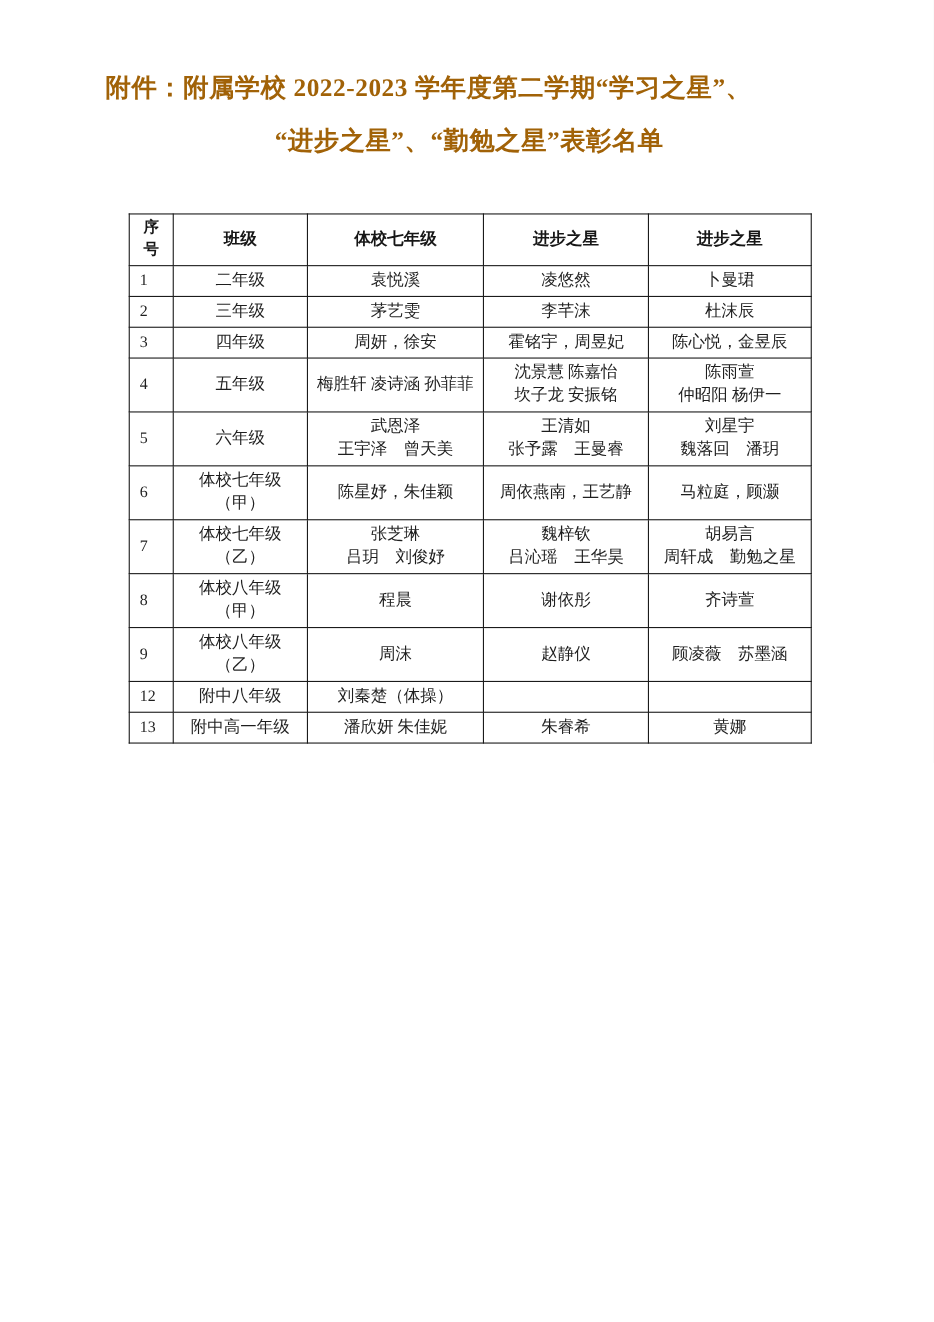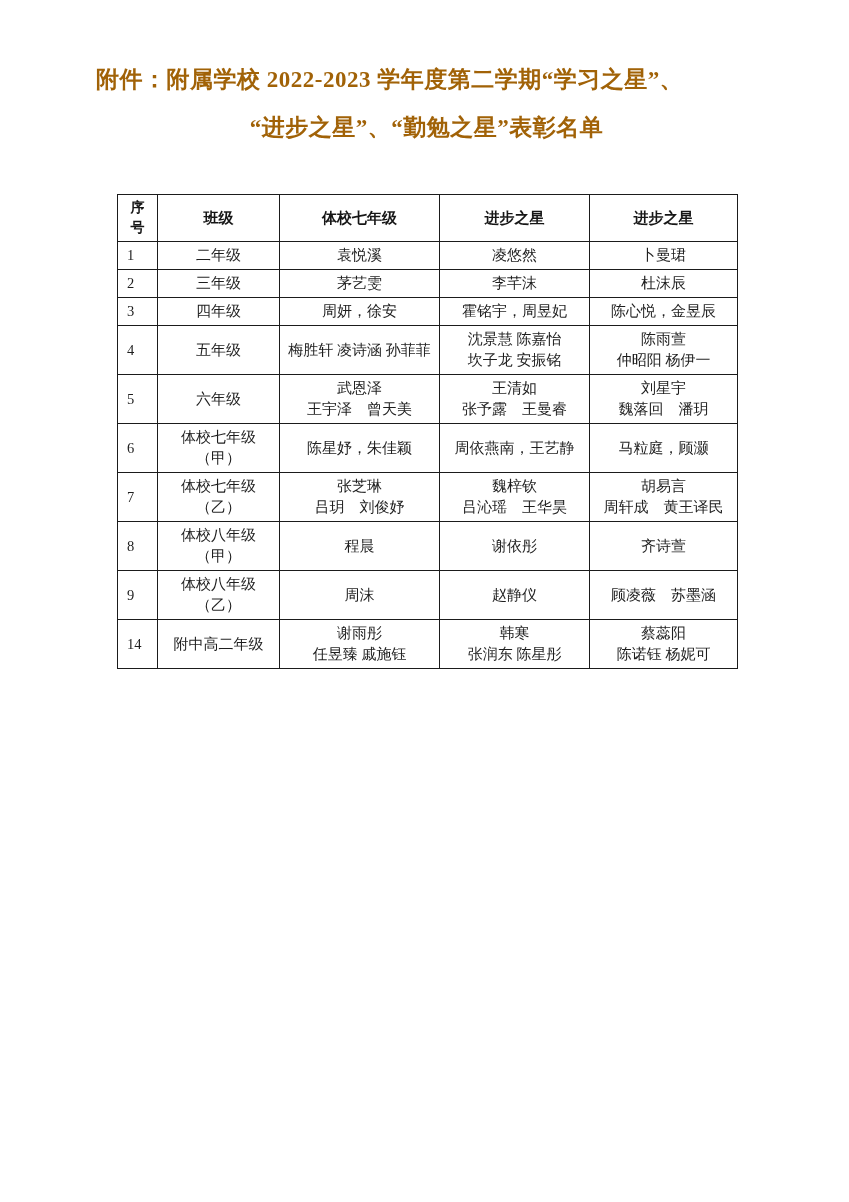--- a/index.html
+++ b/index.html
@@ -144,44 +144,48 @@
         </tr>
         <tr>
           <td class="cell-num">7</td>
           <td class="cell-class">体校七年级
 （乙）</td>
           <td class="cell-study">张芝琳
 吕玥　刘俊妤</td>
           <td class="cell-progress">魏梓钦
 吕沁瑶　王华昊</td>
           <td class="cell-diligence">胡易言
-周轩成　黄王译民</td>
+周轩成　勤勉之星</td>
         </tr>
         <tr>
           <td class="cell-num">8</td>
           <td class="cell-class">体校八年级
 （甲）</td>
           <td class="cell-study">程晨</td>
           <td class="cell-progress">谢依彤</td>
           <td class="cell-diligence">齐诗萱</td>
         </tr>
         <tr>
           <td class="cell-num">9</td>
           <td class="cell-class">体校八年级
 （乙）</td>
           <td class="cell-study">周沫</td>
           <td class="cell-progress">赵静仪</td>
           <td class="cell-diligence">顾凌薇　苏墨涵</td>
         </tr>
         <tr>
-          <td class="cell-num">14</td>
-          <td class="cell-class">附中高二年级</td>
-          <td class="cell-study">谢雨彤
-任昱臻 戚施钰</td>
-          <td class="cell-progress">韩寒
-张润东 陈星彤</td>
-          <td class="cell-diligence">蔡蕊阳
-陈诺钰 杨妮可</td>
+          <td class="cell-num">12</td>
+          <td class="cell-class">附中八年级</td>
+          <td class="cell-study">刘秦楚（体操）</td>
+          <td class="cell-progress"></td>
+          <td class="cell-diligence"></td>
+        </tr>
+        <tr>
+          <td class="cell-num">13</td>
+          <td class="cell-class">附中高一年级</td>
+          <td class="cell-study">潘欣妍 朱佳妮</td>
+          <td class="cell-progress">朱睿希</td>
+          <td class="cell-diligence">黄娜</td>
         </tr>
       </tbody>
   </table>
 
 </div>
 
 </body></html>

